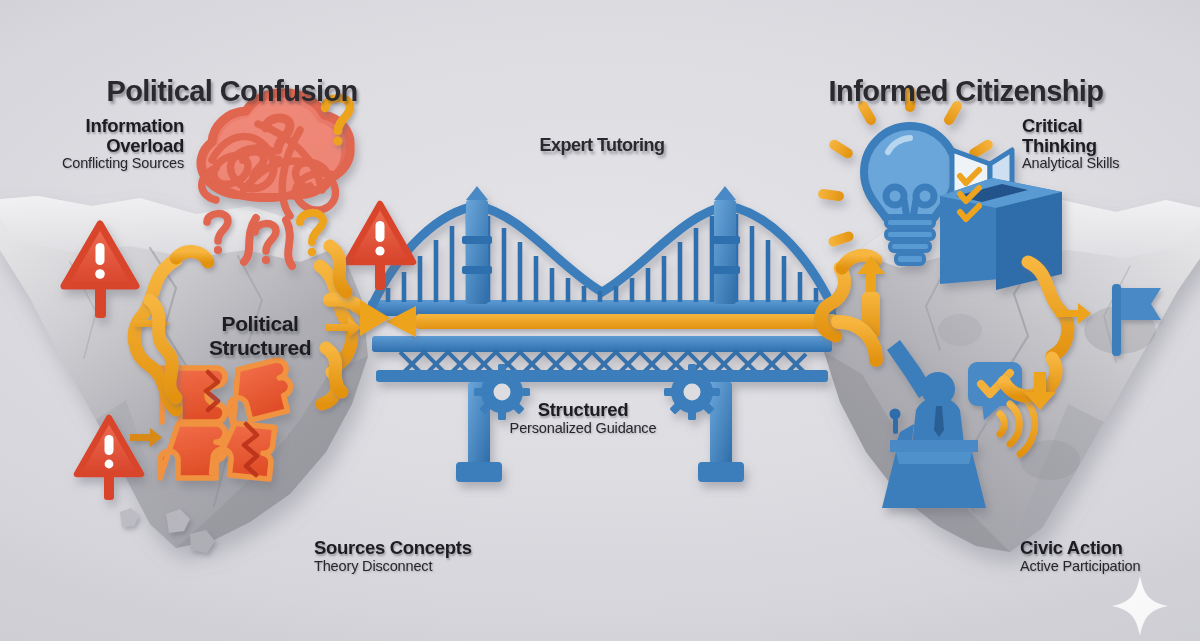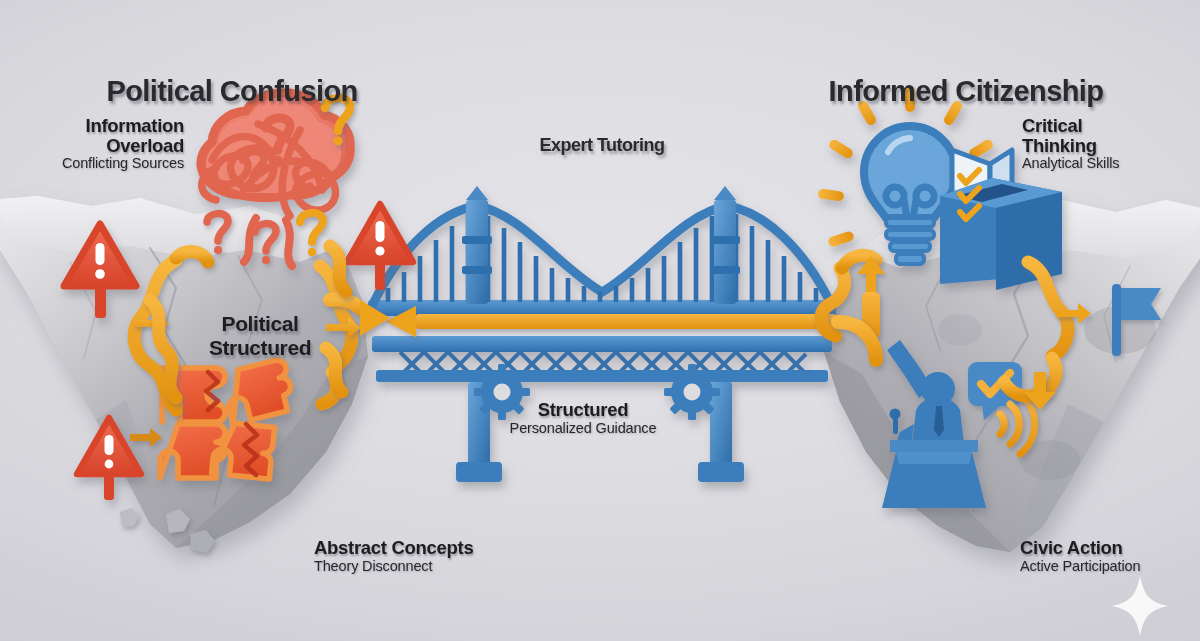--- a/index.html
+++ b/index.html
@@ -551,21 +551,21 @@
     <div class="lbl-big">Overload</div>
     <div class="lbl-sub">Conflicting Sources</div>
   </div>
 
   <div class="txt lbl-mid" style="left:152px;top:312px;width:216px;">
     <div>Political</div>
     <div>Structured</div>
   </div>
 
   <div class="txt ta-l" style="left:314px;top:538px;width:230px;">
-    <div class="lbl-big">Abstract Concepts</div>
+    <div class="lbl-big">Sources Concepts</div>
     <div class="lbl-sub">Theory Disconnect</div>
   </div>
 
   <div class="txt ta-c" style="left:469px;top:400px;width:228px;">
     <div class="lbl-big">Structured</div>
     <div class="lbl-sub">Personalized Guidance</div>
   </div>
 
   <div class="txt ta-l" style="left:1022px;top:116px;width:176px;">
     <div class="lbl-big">Critical</div>

